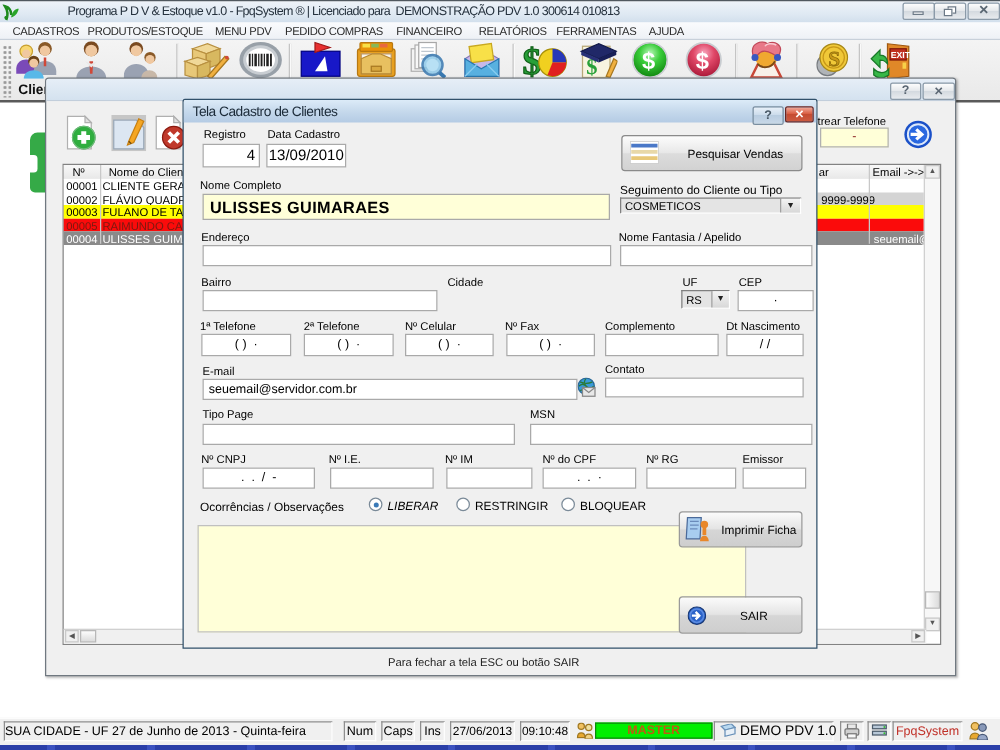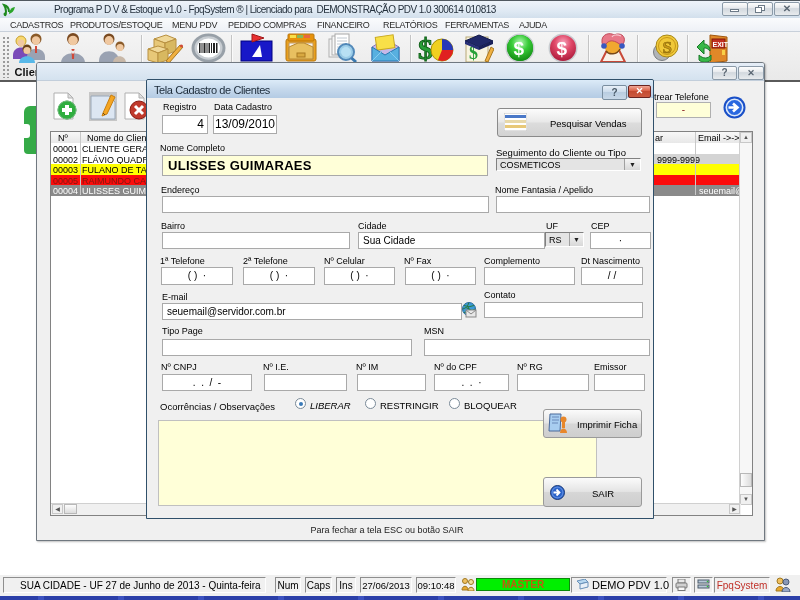--- a/index.html
+++ b/index.html
@@ -339,21 +339,20 @@
     </div>
 
     <div class="lbl" style="left:14px;top:105px;">Endereço</div>
     <div class="inp" style="left:15px;top:116px;width:325px;height:15px;"></div>
     <div class="lbl" style="left:348px;top:105px;">Nome Fantasia / Apelido</div>
     <div class="inp" style="left:349px;top:116px;width:152px;height:15px;"></div>
 
     <div class="lbl" style="left:14px;top:141px;">Bairro</div>
     <div class="inp" style="left:15px;top:152px;width:186px;height:15px;"></div>
     <div class="lbl" style="left:211px;top:141px;">Cidade</div>
-    <div class="inp" style="left:211px;top:152px;width:181px;height:15px;line-height:15px;padding-left:4px;">Sua Cidade</div>
     <div class="lbl" style="left:399px;top:141px;">UF</div>
     <div style="position:absolute;left:398px;top:152px;width:39px;height:15px;background:#e4e4e4;border:1px solid;border-color:#808080 #fff #fff #808080;box-sizing:border-box;">
       <div style="position:absolute;left:3px;top:2px;font-size:9px;color:#000;">RS</div>
       <div style="position:absolute;right:0;top:0;width:13px;height:13px;background:linear-gradient(#f4f4f4,#d8d8d8);border-left:1px solid #a0a0a0;text-align:center;font-size:7px;line-height:13px;color:#222;">▼</div>
     </div>
     <div class="lbl" style="left:444px;top:141px;">CEP</div>
     <div class="inp" style="left:443px;top:152px;width:59px;height:15px;text-align:center;line-height:15px;">·</div>
 
     <div class="lbl" style="left:13px;top:176px;">1ª Telefone</div>
     <div class="inp" style="left:14px;top:187px;width:70px;height:16px;text-align:center;line-height:16px;">( )&nbsp;&nbsp;·</div>
@@ -426,21 +425,21 @@
         <circle cx="7.5" cy="7.5" r="5.4" fill="none" stroke="#5a8ae0" stroke-width="1.2"></circle>
         <path d="M3.5 7.5 L8.5 7.5 M6.5 4.5 L9.5 7.5 L6.5 10.5" stroke="#fff" stroke-width="1.8" fill="none"></path>
       </svg>
       <div style="position:absolute;left:48px;top:10px;font-size:9.5px;">SAIR</div>
     </div>
   </div>
 </div>
 
 <div class="abs" style="left:0;top:574px;width:800px;height:22px;background:#f0f0f0;border-top:1px solid #fff;"></div>
 <div id="statusbar" style="position:absolute;left:0;top:0;font-size:10px;">
-  <div class="cell" style="left:3px;width:263px;padding-left:16px;box-sizing:border-box;font-size:10px;">SUA CIDADE - UF 27 de Junho de 2013 - Quinta-feira</div>
+  <div class="cell" style="left:3px;width:263px;padding-left:0;box-sizing:border-box;font-size:10px;">SUA CIDADE - UF 27 de Junho de 2013 - Quinta-feira</div>
   <div class="cell" style="left:275px;width:26px;text-align:center;">Num</div>
   <div class="cell" style="left:305px;width:27px;text-align:center;">Caps</div>
   <div class="cell" style="left:336px;width:20px;text-align:center;">Ins</div>
   <div class="cell" style="left:360px;width:52px;text-align:center;font-size:9.5px;">27/06/2013</div>
   <div class="cell" style="left:416px;width:40px;text-align:center;font-size:9.5px;">09:10:48</div>
   <svg style="position:absolute;left:461px;top:578px" width="14" height="13" viewBox="0 0 14 13">
     <circle cx="4" cy="3" r="2.5" fill="#f0c060" stroke="#a07820"></circle>
     <path d="M1 12 C1 7 7 7 7 12 Z" fill="#e8a830" stroke="#a07820"></path>
     <circle cx="10" cy="4" r="2.5" fill="#f0e0a0" stroke="#a07820"></circle>
     <path d="M7 13 C7 8 13 8 13 13 Z" fill="#f0d080" stroke="#a07820"></path>

